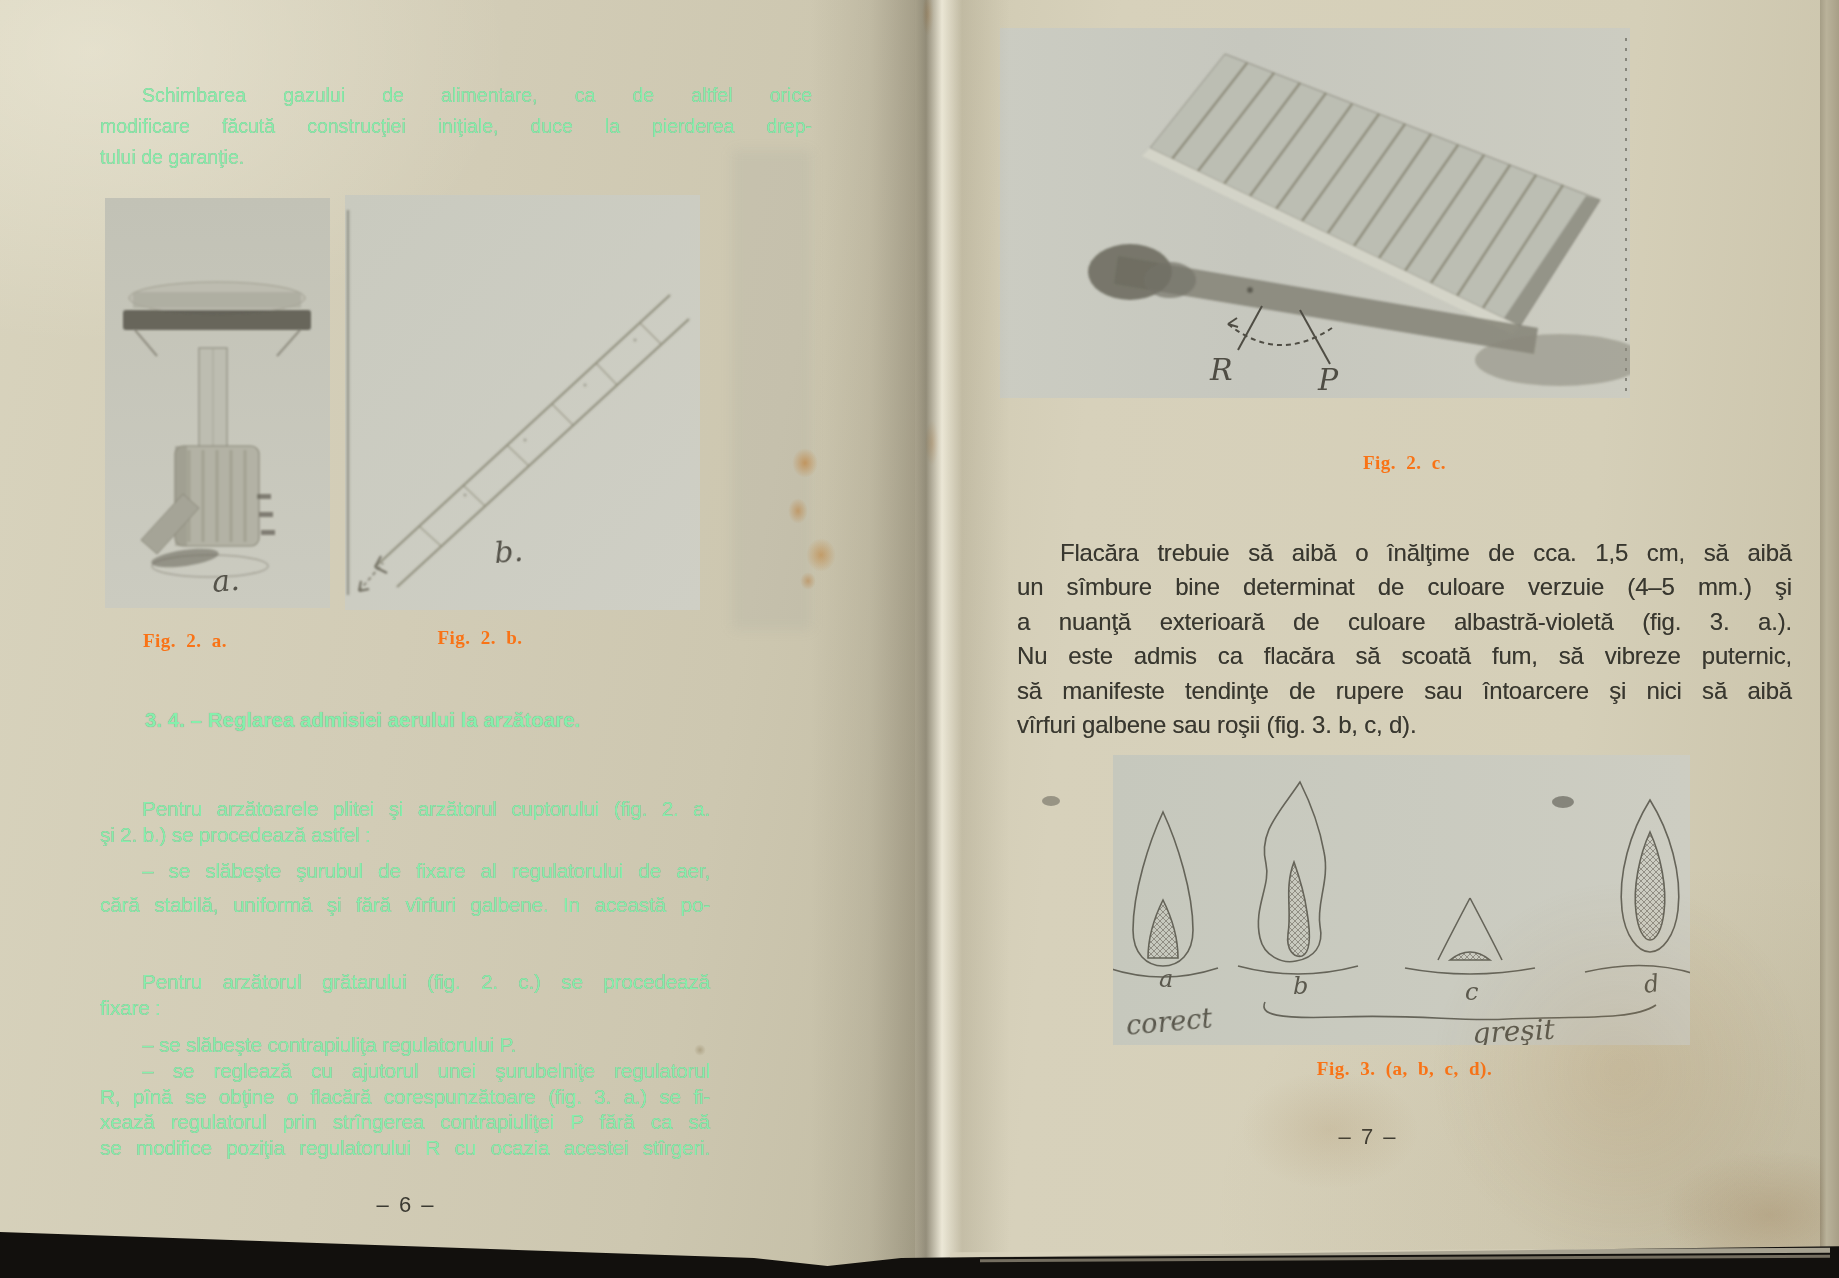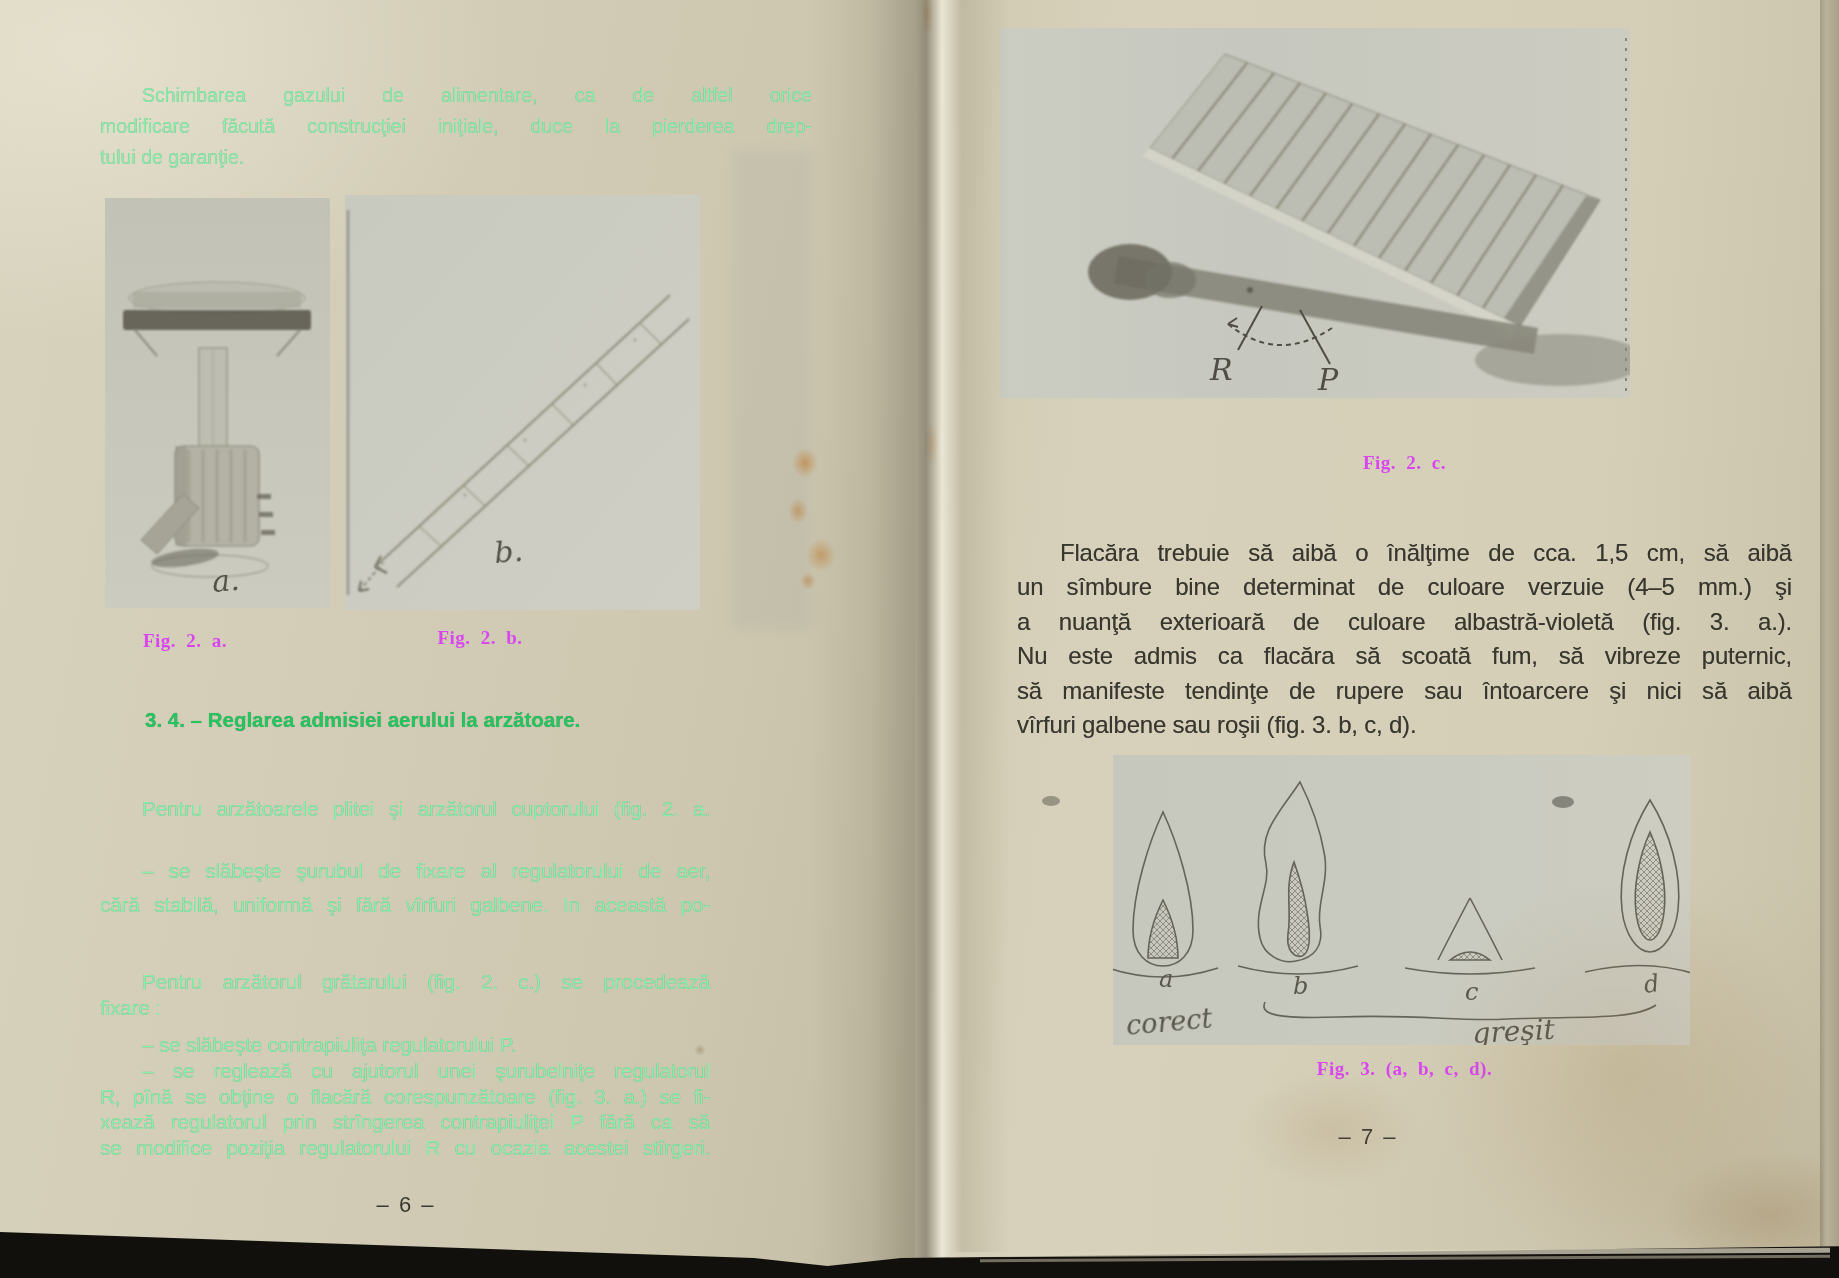--- a/index.html
+++ b/index.html
@@ -26,23 +26,23 @@
   .stack-sliver1{left:950px;top:1250px;width:880px;height:5px;background:#d9d3bd;opacity:.75;transform:rotate(-.3deg);}
   .stack-sliver2{left:980px;top:1257px;width:850px;height:3px;background:#b5ae97;opacity:.6;transform:rotate(-.3deg);}
   .txt{color:#86efac;text-shadow:0 0 .6px rgba(62,60,51,.55);}
   .p1L{left:100px;width:712px;font-size:19.5px;line-height:31px;}
   .bodyL{left:100px;width:610px;font-size:21px;letter-spacing:-.3px;line-height:25.5px;}
   .bodyR{left:1017px;width:775px;font-size:24px;letter-spacing:-.2px;line-height:34.4px;color:#38372f;}
   .line{display:block;white-space:nowrap;}
   .jl{text-align:justify;text-align-last:justify;}
   .ind42{text-indent:42px;}
   .ind43{text-indent:43px;}
-  .heading{left:145px;top:708px;font-size:20.5px;font-weight:bold;white-space:nowrap;color:#22c55e;
+  .heading{left:145px;top:708px;font-size:20.5px;font-weight:bold;white-space:nowrap;color:#86efac;
     text-shadow:0 0 .7px rgba(54,53,45,.6);}
-  .caption{font-family:"Liberation Serif",serif;font-weight:bold;font-size:19px;color:#d946ef;
+  .caption{font-family:"Liberation Serif",serif;font-weight:bold;font-size:19px;color:#f97316;
     letter-spacing:.5px;word-spacing:5px;white-space:nowrap;}
   .cap-center{text-align:center;}
   .pagenum{font-size:22px;color:#3b3a32;text-align:center;word-spacing:4px;}
   .photo{box-shadow:0 0 14px rgba(110,105,85,.18) inset;}
   .stain{border-radius:50%;}
   .ghost{border-radius:4px;filter:blur(6px);}
 </style>
 </head>
 <body>
 
@@ -127,20 +127,21 @@
   <text x="150" y="368" font-size="30" font-family="DejaVu Serif, serif" font-style="italic" fill="#55534a" transform="rotate(-4 150 368)">b.</text>
 </svg>
 
 <div class="abs caption cap-center" style="left:130px;top:630px;width:110px;">Fig. 2. a.</div>
 <div class="abs caption cap-center" style="left:420px;top:627px;width:120px;">Fig. 2. b.</div>
 
 <div class="abs heading">3. 4. – Reglarea admisiei aerului la arzătoare.</div>
 
 <div class="abs txt bodyL" style="top:796px;">
   <span class="line jl ind42">Pentru arzătoarele plitei şi arzătorul cuptorului (fig. 2. a.</span>
+  <span class="line">şi 2. b.) se procedează astfel :</span>
 </div>
 <div class="abs txt bodyL" style="top:858px;">
   <span class="line jl ind42">– se slăbeşte şurubul de fixare al regulatorului de aer,</span>
 </div>
 <div class="abs txt bodyL" style="top:892px;">
   <span class="line jl">cără stabilă, uniformă şi fără vîrfuri galbene. In această po-</span>
 </div>
 <div class="abs txt bodyL" style="top:969px;">
   <span class="line jl ind42">Pentru arzătorul grătarului (fig. 2. c.) se procedează</span>
   <span class="line">fixare :</span>

